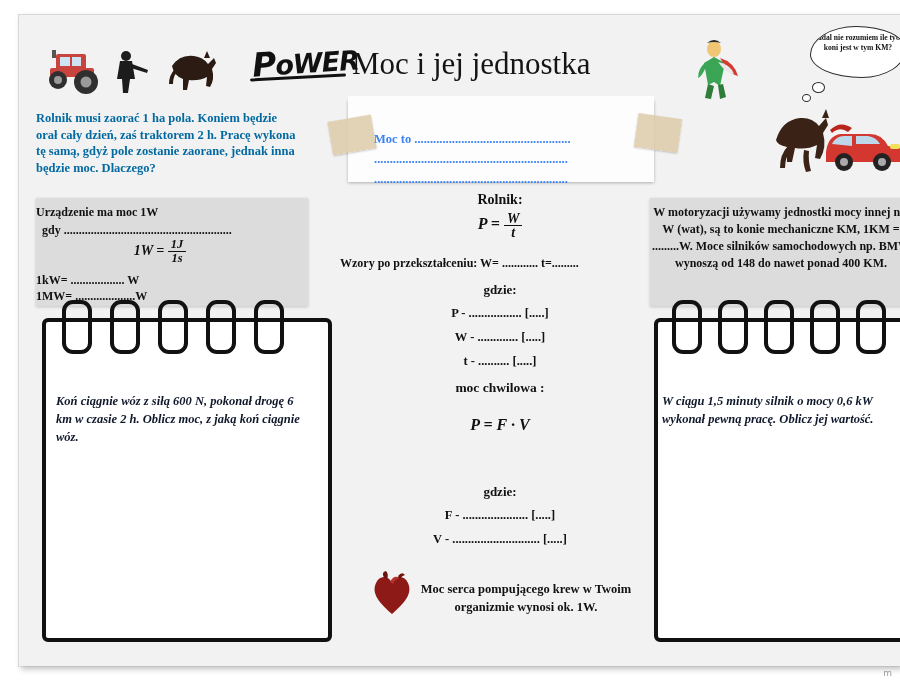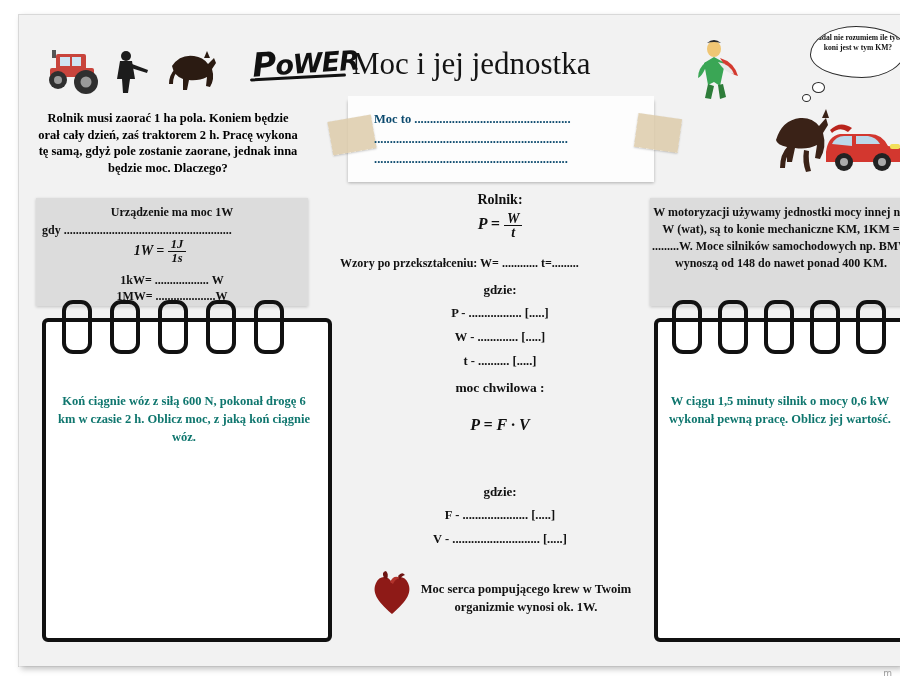--- a/index.html
+++ b/index.html
@@ -87,25 +87,25 @@
     width: 200px;
     height: 52px;
   }
 
   
   .intro {
     position: absolute;
     left: 36px;
     top: 110px;
     width: 264px;
-    text-align: center;
+    text-align: left;
     font-size: 12.5px;
     font-weight: bold;
     line-height: 16.5px;
-    color: #000000;
+    color: #0369a1;
   }
 
   
   .note-paper {
     position: absolute;
     left: 348px;
     top: 100px;
     width: 306px;
     height: 82px;
     background: #fdfdfd;
@@ -126,23 +126,24 @@
     background: rgba(221, 203, 170, 0.85);
     box-shadow: 0 1px 2px rgba(0,0,0,0.18);
   }
   .tape.l { left: 330px; top: 118px; transform: rotate(-10deg); }
   .tape.r { left: 636px; top: 116px; transform: rotate(8deg); }
   .note-line {
     position: absolute;
     left: 374px;
     font-size: 12.5px;
     font-weight: bold;
-    color: #0c4a6e;
+    color: #3b82f6;
     letter-spacing: 0px;
     white-space: nowrap;
+    margin-top: 20px;
   }
   .note-line.l1 { top: 112px; }
   .note-line.l2 { top: 132px; }
   .note-line.l3 { top: 152px; }
 
   
   .bubble {
     position: absolute;
     left: 810px;
     top: 26px;
@@ -191,21 +192,20 @@
     height: 108px;
   }
   .greybox.right {
     left: 650px;
     top: 198px;
     width: 260px;
     height: 108px;
   }
   .gb-text {
     position: absolute;
-    text-align: center;
     font-size: 12px;
     font-weight: bold;
     line-height: 17px;
     color: #111;
   }
   .gb-left-title { left: 36px; top: 204px; width: 272px; }
   .gb-left-gdy { left: 42px; top: 222px; width: 262px; text-align: left; }
   .gb-formula {
     position: absolute;
     left: 36px;
@@ -266,25 +266,26 @@
     left: 2px;
     top: 22px;
     width: 10px;
     height: 18px;
     background: #ffffff;
     border-radius: 0 0 6px 6px;
   }
 
   .nb-text {
     position: absolute;
-    text-align: center;
+    text-align: left;
     font-size: 12.5px;
     font-weight: bold;
     line-height: 18px;
-    color: #0f766e;
+    color: #0f172a;
+    font-style: italic;
   }
   .nb-left-text  { left: 56px;  top: 392px; width: 256px; }
   .nb-right-text { left: 662px; top: 392px; width: 236px; }
 
   
   .c-center {
     position: absolute;
     text-align: center;
     color: #111;
   }

